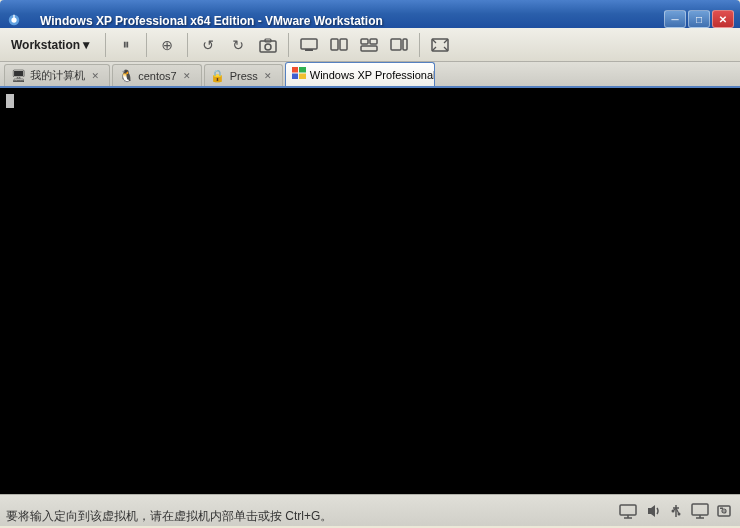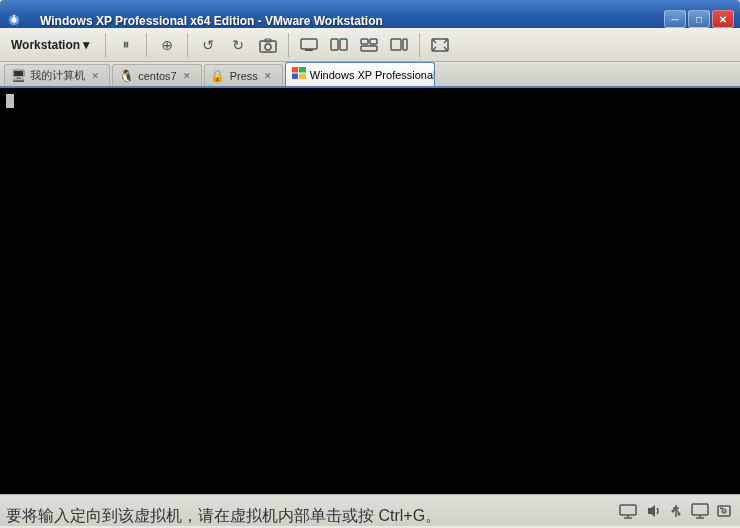--- a/index.html
+++ b/index.html
@@ -188,21 +188,21 @@
     #status-bar {
       background: linear-gradient(to bottom, #e0dfd8, #d0cfc8);
       height: 32px;
       display: flex;
       align-items: center;
       padding: 0 6px;
       border-top: 1px solid #b0b0a8;
       gap: 4px;
     }
     #status-text {
-      font-size: 16px;
+      font-size: 12px;
       color: #333;
       flex: 1;
       margin-top: 12px;
     }
     #status-icons {
       display: flex;
       align-items: center;
       gap: 4px;
     }
     .status-icon {

